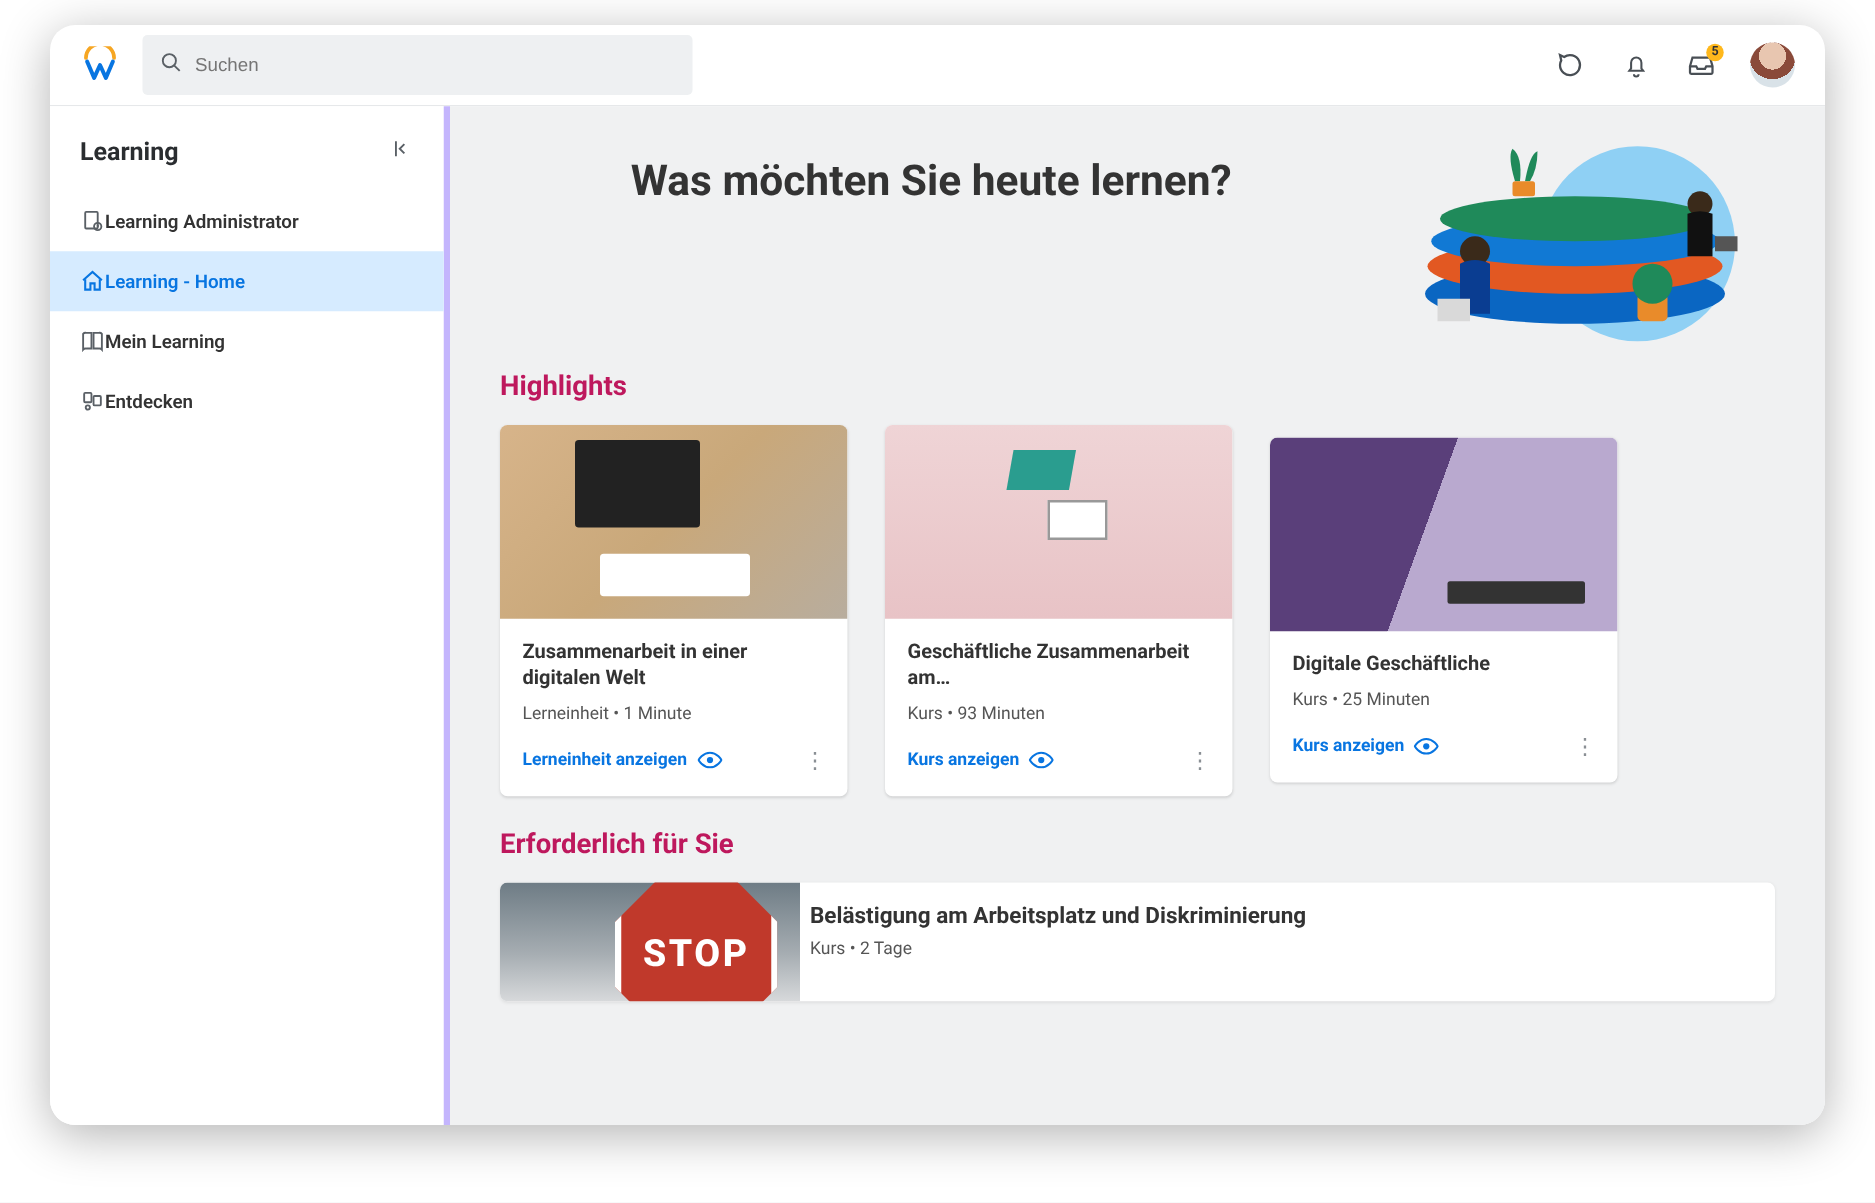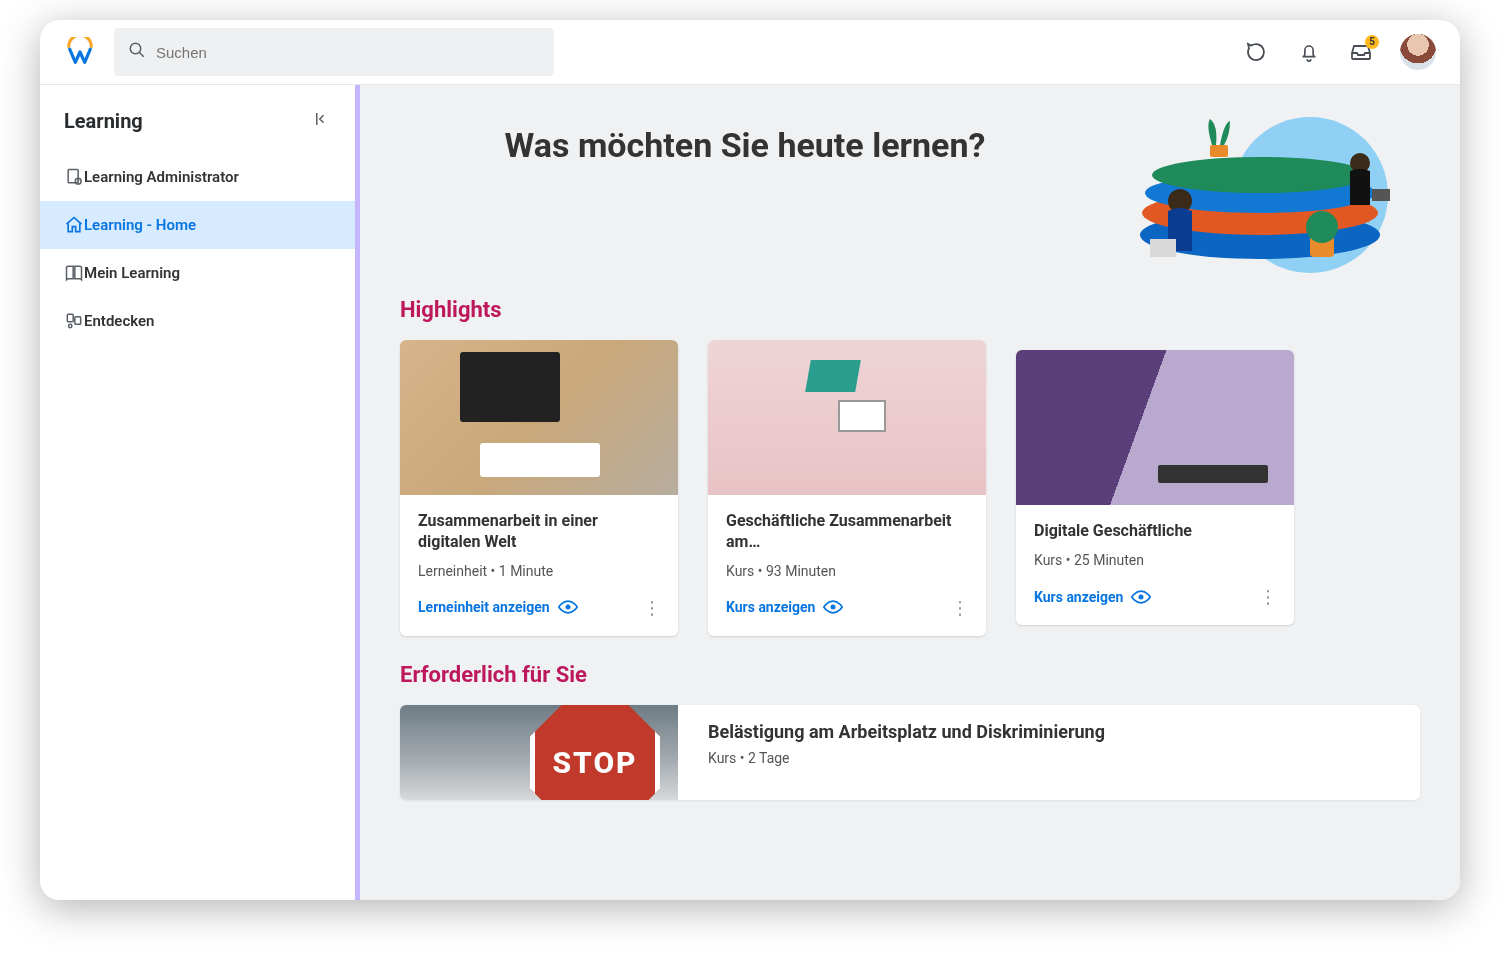--- a/index.html
+++ b/index.html
@@ -108,22 +108,22 @@
   .card-link { color:#0875e1; font-weight:700; font-size:14px; display:flex; align-items:center; gap:8px; cursor:pointer; }
   .card-link svg { color:#0875e1; }
   .card-menu { color:#8a8f94; cursor:pointer; padding:4px 8px; font-size:18px; letter-spacing:-1px; }
 
   .section2 { margin-top: 26px; }
   .wide-card {
     background:#fff; border-radius:6px;
     box-shadow: 0 1px 3px rgba(0,0,0,0.08);
     display:flex; overflow:hidden; height: 95px;
   }
-  .wide-img { width:278px; height:100%; }
-  .wide-body { padding: 16px 30px; }
+  .wide-img { width:240px; height:100%; }
+  .wide-body { padding: 16px 8px; }
   .wide-title { font-size:18px; font-weight:700; color:#333; margin-bottom:8px; }
   .wide-meta { font-size:14px; color:#555; }
 
   
   .img1 { background: linear-gradient(135deg, #d7b48a 0%, #c9a87a 50%, #b8ad9e 100%); position:relative; }
   .img1::after{content:"";position:absolute;top:12px;left:60px;width:100px;height:70px;background:#222;border-radius:3px;}
   .img1::before{content:"";position:absolute;bottom:18px;left:80px;width:120px;height:34px;background:#fff;border-radius:3px;}
   .img2 { background: linear-gradient(#efd4d6,#e8c3c6); position:relative; }
   .img2::before{content:"";position:absolute;top:20px;left:100px;width:50px;height:32px;background:#2a9d8f;transform:skewX(-10deg);}
   .img2::after{content:"";position:absolute;top:60px;left:130px;width:44px;height:28px;background:#fff;border:2px solid #999;}

